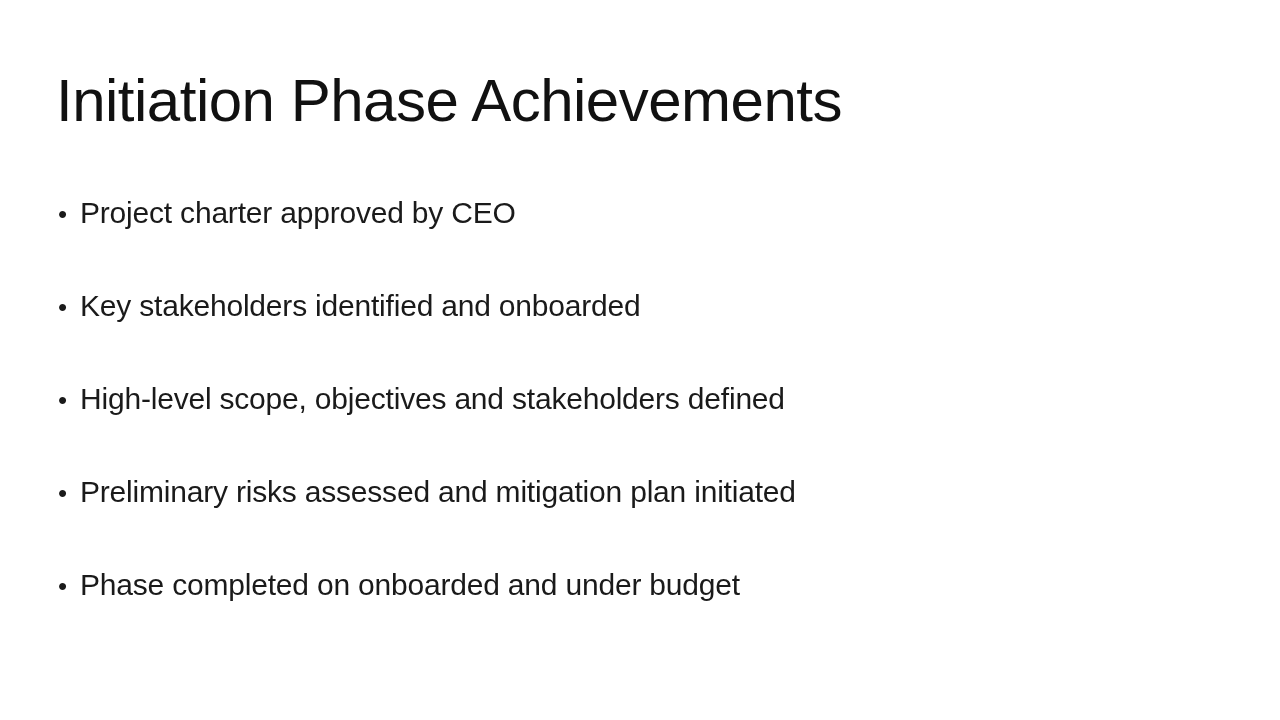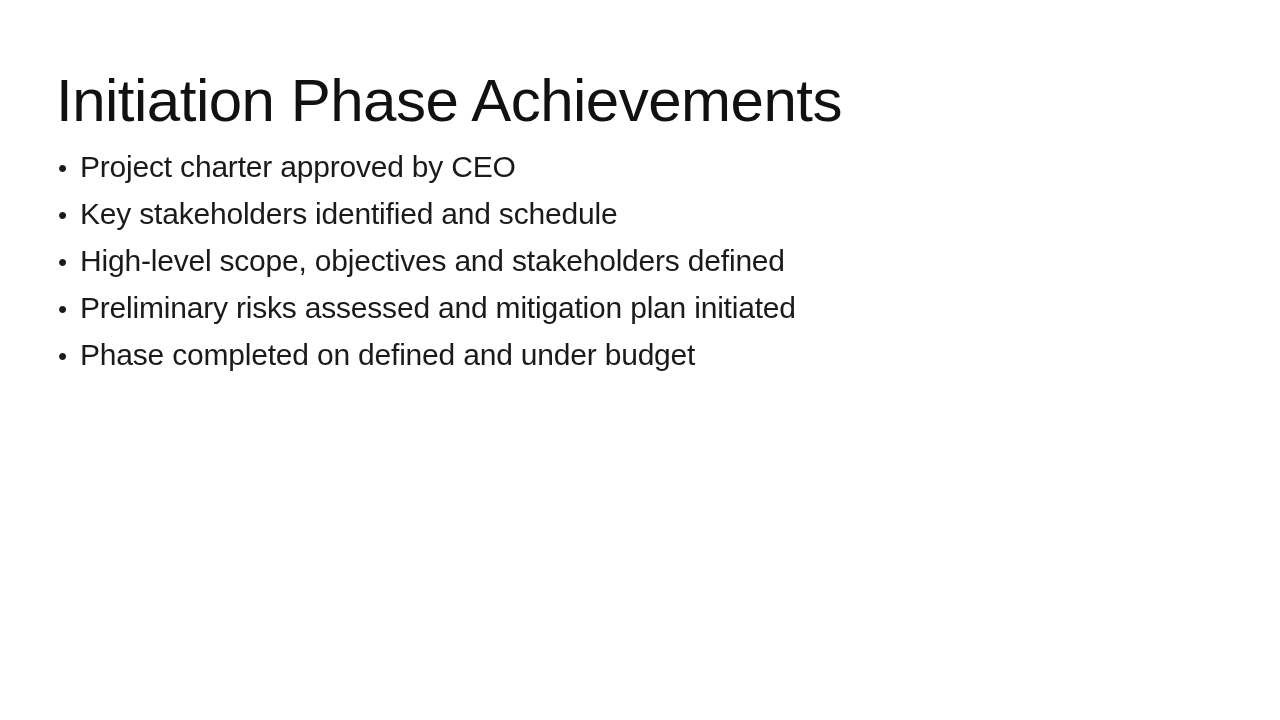--- a/index.html
+++ b/index.html
@@ -54,45 +54,46 @@
   .bullet-mark {
     flex: 0 0 auto;
     width: 22px;
     font-size: 26px;
     line-height: 46px;
     color: #1a1a1a;
   }
   .bullet-text {
     flex: 1 1 auto;
     white-space: nowrap;
+    margin-top: 46px;
   }
 </style>
 </head>
 <body>
 
 <div class="slide">
 
   <h1 class="slide-title">Initiation Phase Achievements</h1>
 
   <ul class="bullet-list">
     <li class="bullet-item">
       <span class="bullet-mark">•</span>
       <span class="bullet-text">Project charter approved by CEO</span>
     </li>
     <li class="bullet-item">
       <span class="bullet-mark">•</span>
-      <span class="bullet-text">Key stakeholders identified and schedule</span>
+      <span class="bullet-text">Key stakeholders identified and onboarded</span>
     </li>
     <li class="bullet-item">
       <span class="bullet-mark">•</span>
       <span class="bullet-text">High-level scope, objectives and stakeholders defined</span>
     </li>
     <li class="bullet-item">
       <span class="bullet-mark">•</span>
       <span class="bullet-text">Preliminary risks assessed and mitigation plan initiated</span>
     </li>
     <li class="bullet-item">
       <span class="bullet-mark">•</span>
-      <span class="bullet-text">Phase completed on defined and under budget</span>
+      <span class="bullet-text">Phase completed on onboarded and under budget</span>
     </li>
   </ul>
 
 </div>
 
 </body></html>

